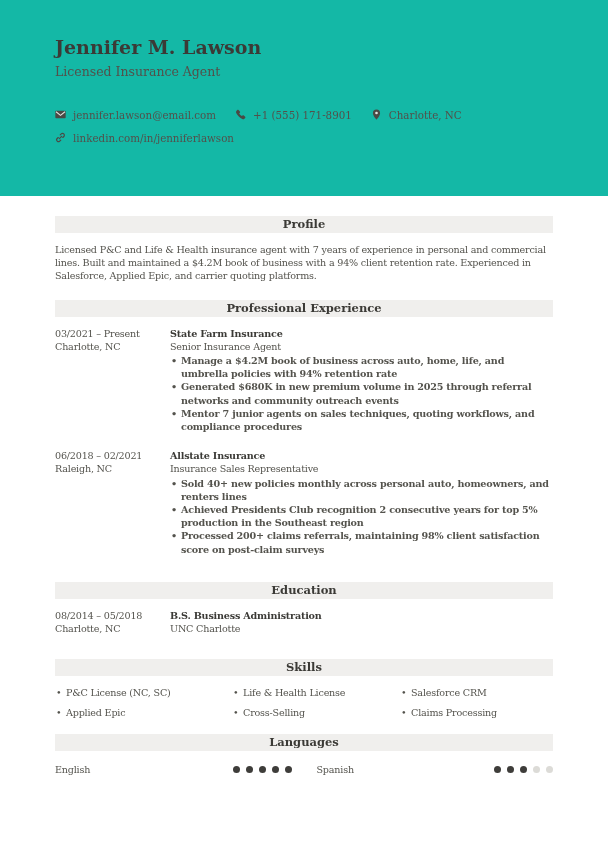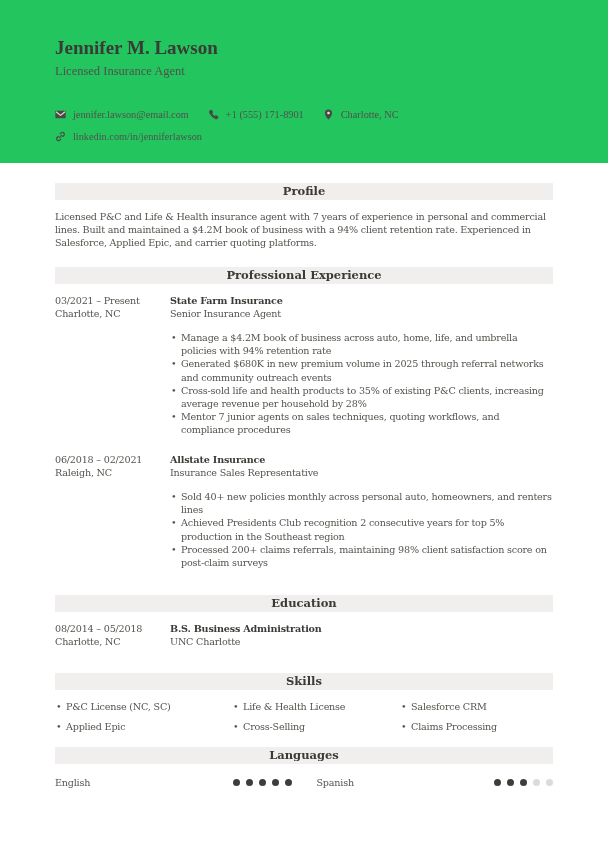--- a/index.html
+++ b/index.html
@@ -4,23 +4,22 @@
 <style>
   * { margin:0; padding:0; box-sizing:border-box; }
   html,body { background:#ffffff; }
   body { font-family:"DejaVu Serif", serif; }
   .page {
     position:relative; width:608px; height:860px; background:#ffffff;
     overflow:hidden; margin:0 auto;
   }
   
   .hdr {
-    width:608px; height:163px; background:#22c55e;
+    width:608px; height:196px; background:#14b8a6;
     padding:37px 55px 0 55px;
-    font-family:Liberation Serif, serif;
   }
   .name { font-size:19px; font-weight:bold; color:#3b3a36; line-height:1.15; }
   .subtitle { font-size:12.5px; color:#52514b; margin-top:5px; }
   .contact-row { display:flex; align-items:center; gap:19px; margin-top:30px; }
   .contact-row.second { margin-top:11px; }
   .contact { display:flex; align-items:center; gap:7px; font-size:10.3px; color:#52514b; }
   .cicon { width:11px; height:11px; flex:0 0 auto; color:#4a4944; display:block; }
   
   main { padding:0 55px; color:#54534d; font-size:9.6px; line-height:13.2px; letter-spacing:-0.2px; }
   .bar {
@@ -31,21 +30,21 @@
   .sec-exp     { margin-top:17px; }
   .sec-edu     { margin-top:26px; }
   .sec-skills  { margin-top:24px; }
   .sec-lang    { margin-top:14px; }
   .profile-text { margin-top:10px; }
   
   .entry { display:grid; grid-template-columns:115px 1fr; margin-top:10px; }
   .entry + .entry { margin-top:16px; }
   .meta div { line-height:13.2px; }
   .company, .degree { font-weight:bold; color:#3b3a36; }
-  .bullets { list-style:none; margin-top:11px; }
+  .bullets { list-style:none; margin-top:1px;font-weight:bold; }
   .bullets li { position:relative; padding-left:11px; }
   .bullets li::before { content:"•"; position:absolute; left:1px; top:0; }
   
   .skills-grid { display:grid; grid-template-columns:177px 168px 1fr; row-gap:7px; margin-top:10px; }
   .skill { position:relative; padding-left:11px; }
   .skill::before { content:"•"; position:absolute; left:1px; top:0; }
   
   .lang-grid { display:grid; grid-template-columns:1fr 1fr; column-gap:25px; margin-top:12px; }
   .lang { display:flex; align-items:center; justify-content:space-between; }
   .dots { display:flex; gap:6px; }
@@ -112,21 +111,20 @@
         <div class="meta">
           <div>03/2021 – Present</div>
           <div>Charlotte, NC</div>
         </div>
         <div>
           <div class="company">State Farm Insurance</div>
           <div>Senior Insurance Agent</div>
           <ul class="bullets">
             <li>Manage a $4.2M book of business across auto, home, life, and umbrella policies with 94% retention rate</li>
             <li>Generated $680K in new premium volume in 2025 through referral networks and community outreach events</li>
-            <li>Cross-sold life and health products to 35% of existing P&amp;C clients, increasing average revenue per household by 28%</li>
             <li>Mentor 7 junior agents on sales techniques, quoting workflows, and compliance procedures</li>
           </ul>
         </div>
       </div>
 
       <div class="entry">
         <div class="meta">
           <div>06/2018 – 02/2021</div>
           <div>Raleigh, NC</div>
         </div>

